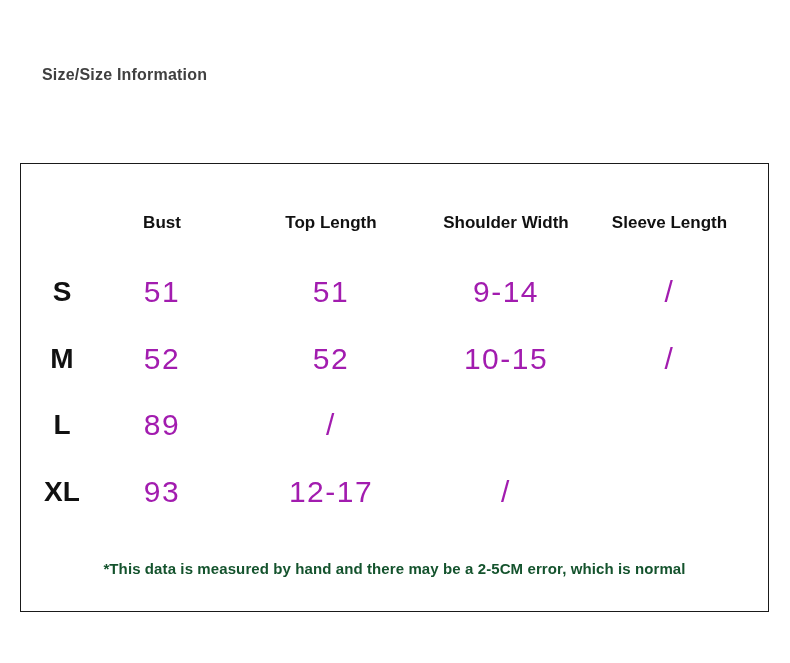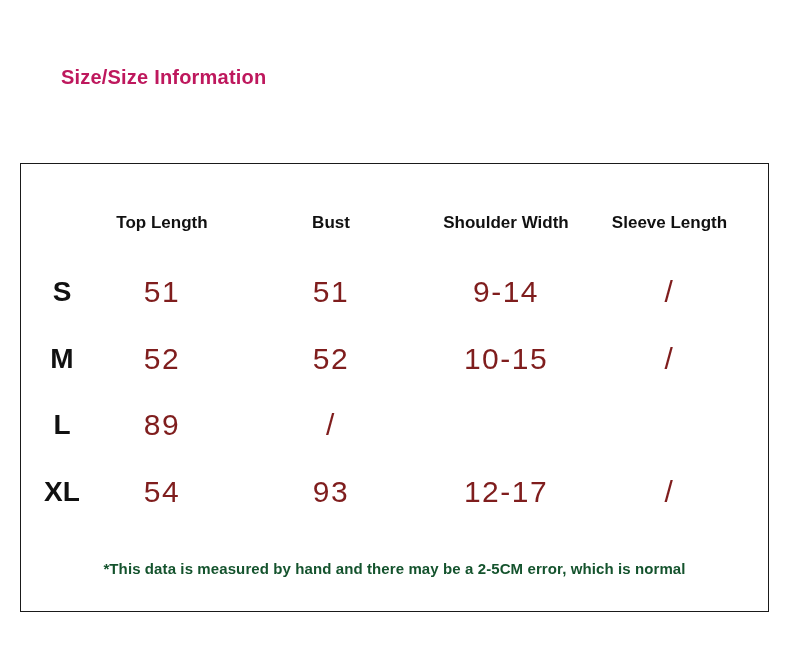--- a/index.html
+++ b/index.html
@@ -11,25 +11,25 @@
     height: 663px;
     background: #ffffff;
     position: relative;
     overflow: hidden;
     font-family: "Liberation Sans", "DejaVu Sans", sans-serif;
     color: #1a1a1a;
   }
 
   .section-heading {
     position: absolute;
-    left: 61px;
+    left: 42px;
     top: 66px;
-    font-size: 20px;
+    font-size: 16px;
     font-weight: bold;
-    color: #be185d;
+    color: #404040;
     letter-spacing: 0.2px;
   }
 
   .size-table {
     position: absolute;
     left: 20px;
     top: 163px;
     width: 747px;
     height: 447px;
     border: 1px solid #1a1a1a;
@@ -68,21 +68,21 @@
 
   .row-label {
     font-size: 28px;
     font-weight: bold;
     color: #111111;
   }
 
   .value {
     font-size: 30px;
     font-weight: normal;
-    color: #7f1d1d;
+    color: #a21caf;
     letter-spacing: 1.5px;
     text-align: center;
   }
 
   .footnote-row {
     flex: 1;
     display: flex;
     align-items: center;
     justify-content: center;
   }
@@ -96,22 +96,22 @@
 </style>
 </head>
 <body>
 
 <div class="section-heading">Size/Size Information</div>
 
 <div class="size-table">
 
   <div class="t-row header-row">
     <div class="cell col-header"></div>
+    <div class="cell col-header">Bust</div>
     <div class="cell col-header">Top Length</div>
-    <div class="cell col-header">Bust</div>
     <div class="cell col-header">Shoulder Width</div>
     <div class="cell col-header">Sleeve Length</div>
   </div>
 
   <div class="t-row data-row">
     <div class="cell row-label">S</div>
     <div class="cell value">51</div>
     <div class="cell value">51</div>
     <div class="cell value">9-14</div>
     <div class="cell value">/</div>
@@ -126,21 +126,20 @@
   </div>
 
   <div class="t-row data-row">
     <div class="cell row-label">L</div>
     <div class="cell value">89</div>
     <div class="cell value">/</div>
   </div>
 
   <div class="t-row data-row">
     <div class="cell row-label">XL</div>
-    <div class="cell value">54</div>
     <div class="cell value">93</div>
     <div class="cell value">12-17</div>
     <div class="cell value">/</div>
   </div>
 
   <div class="footnote-row">
     <div class="footnote">*This data is measured by hand and there may be a 2-5CM error, which is normal</div>
   </div>
 
 </div>

